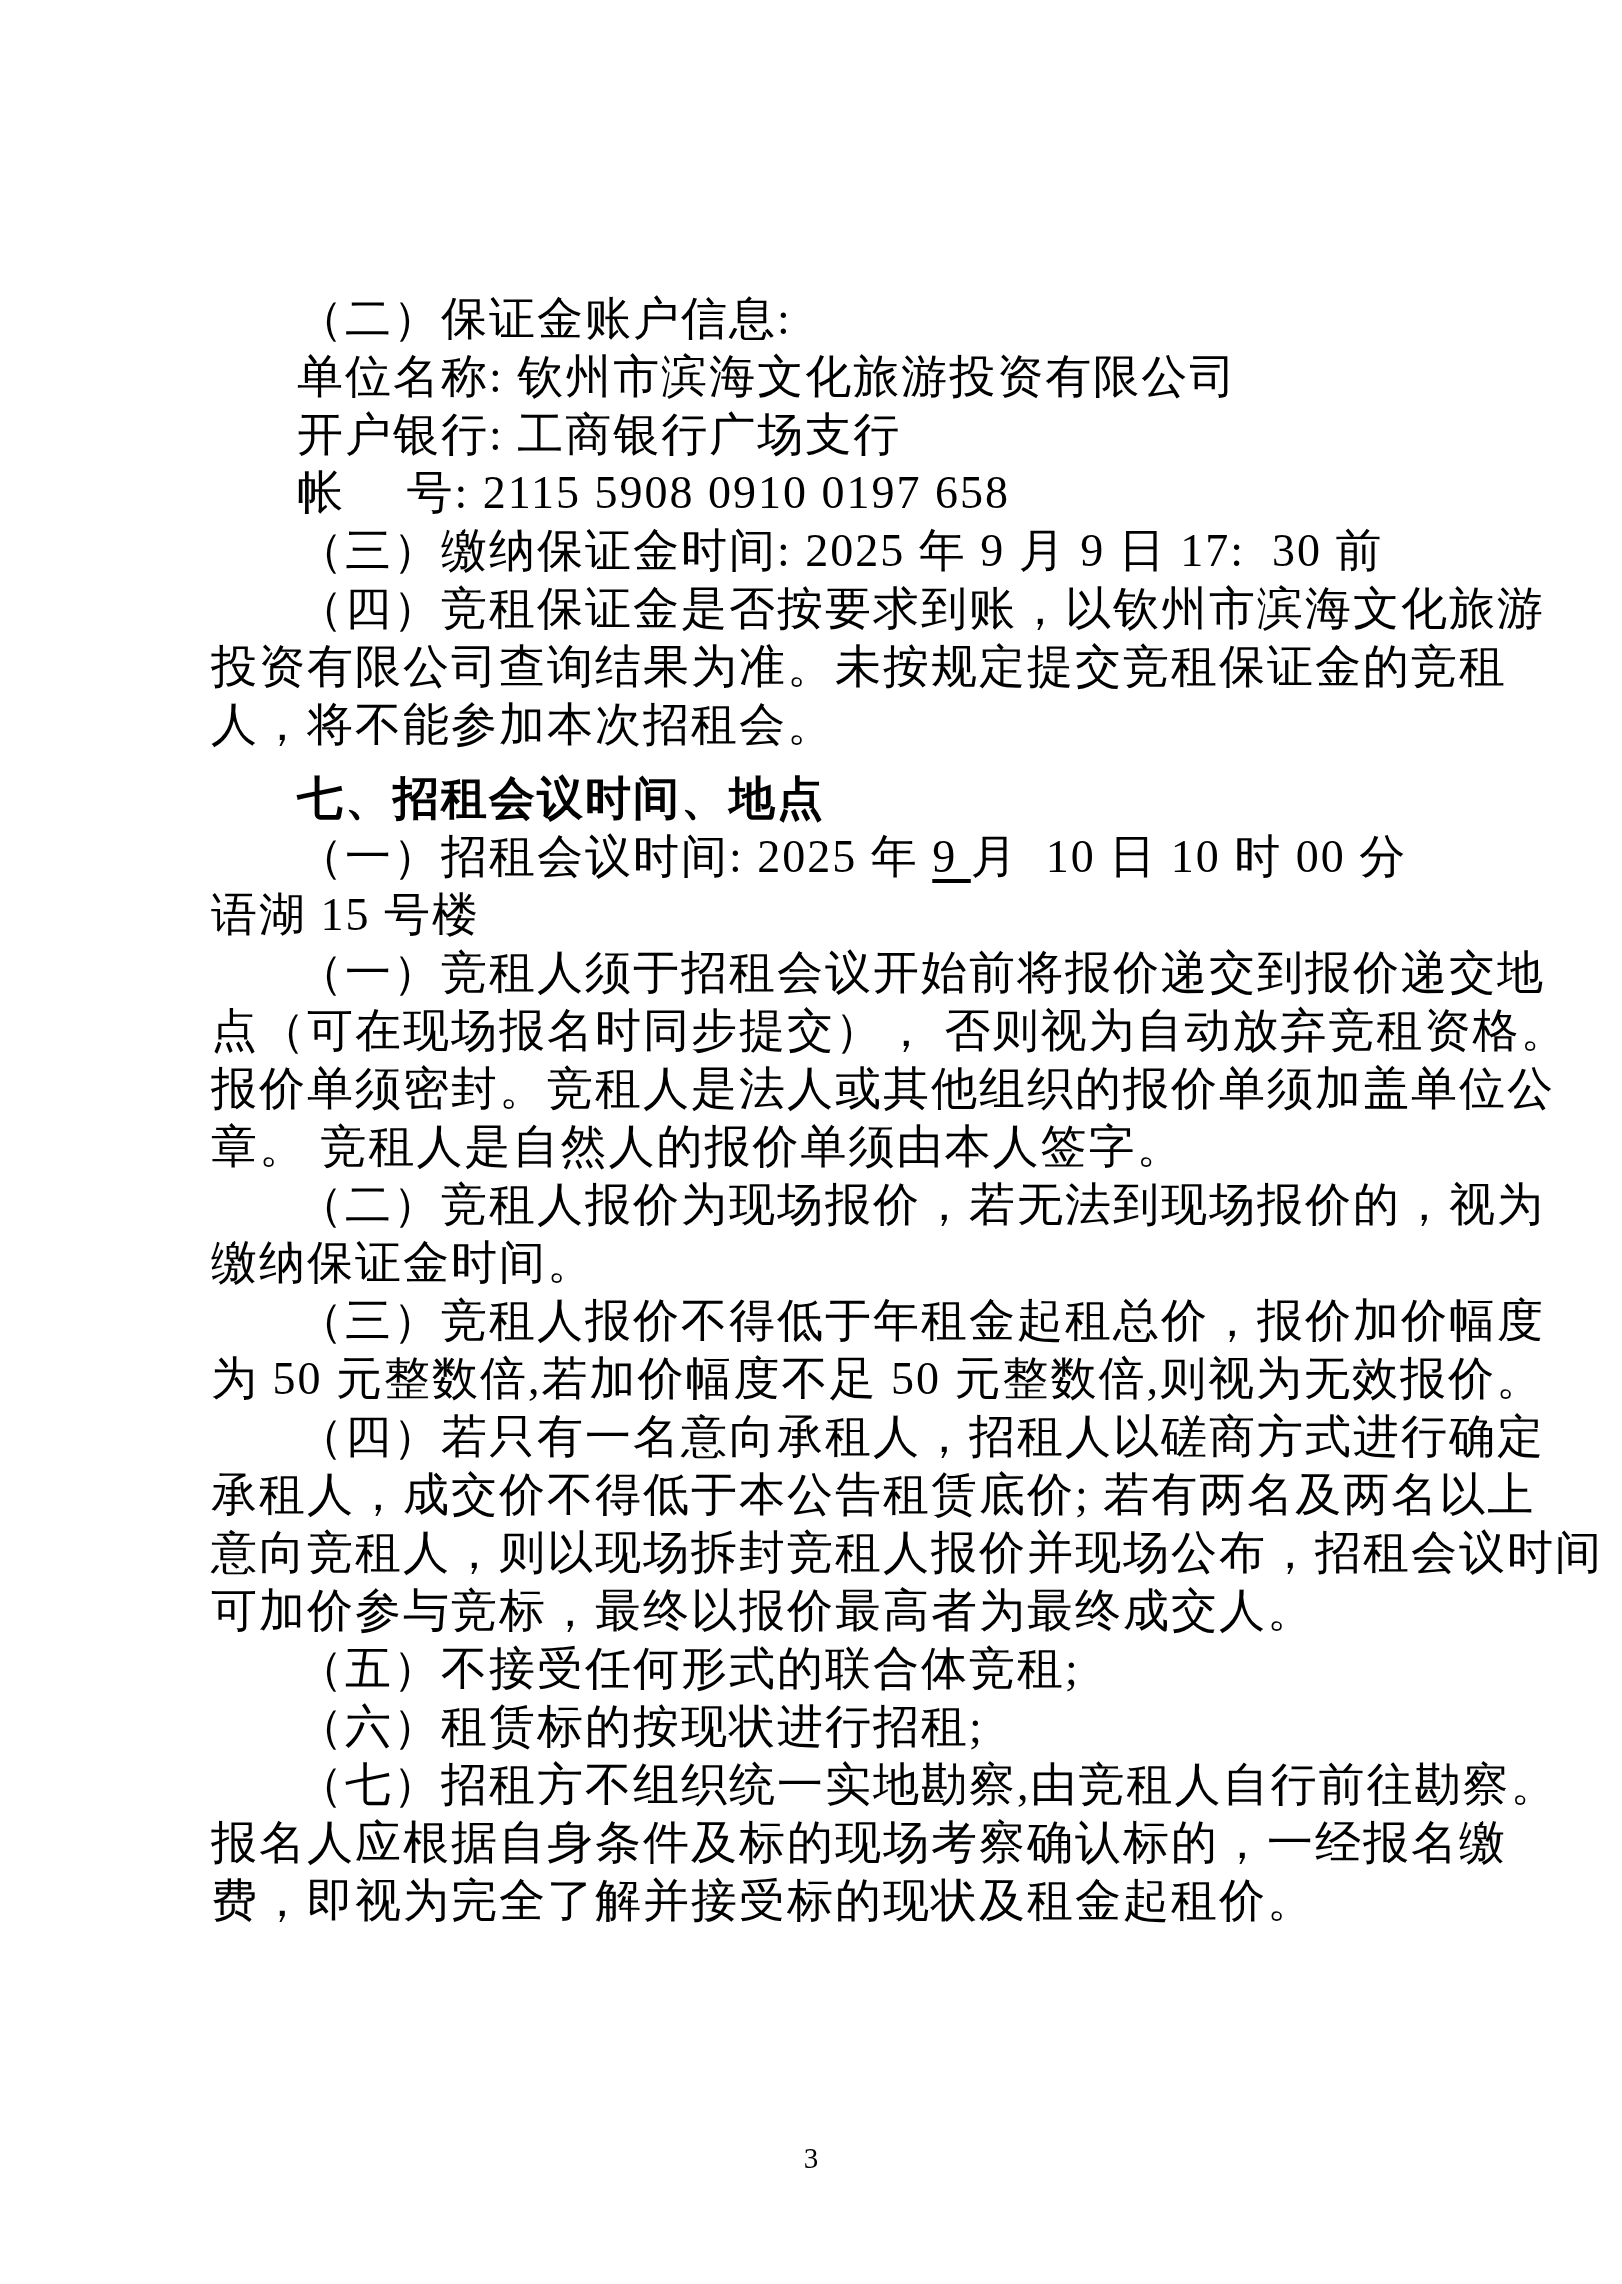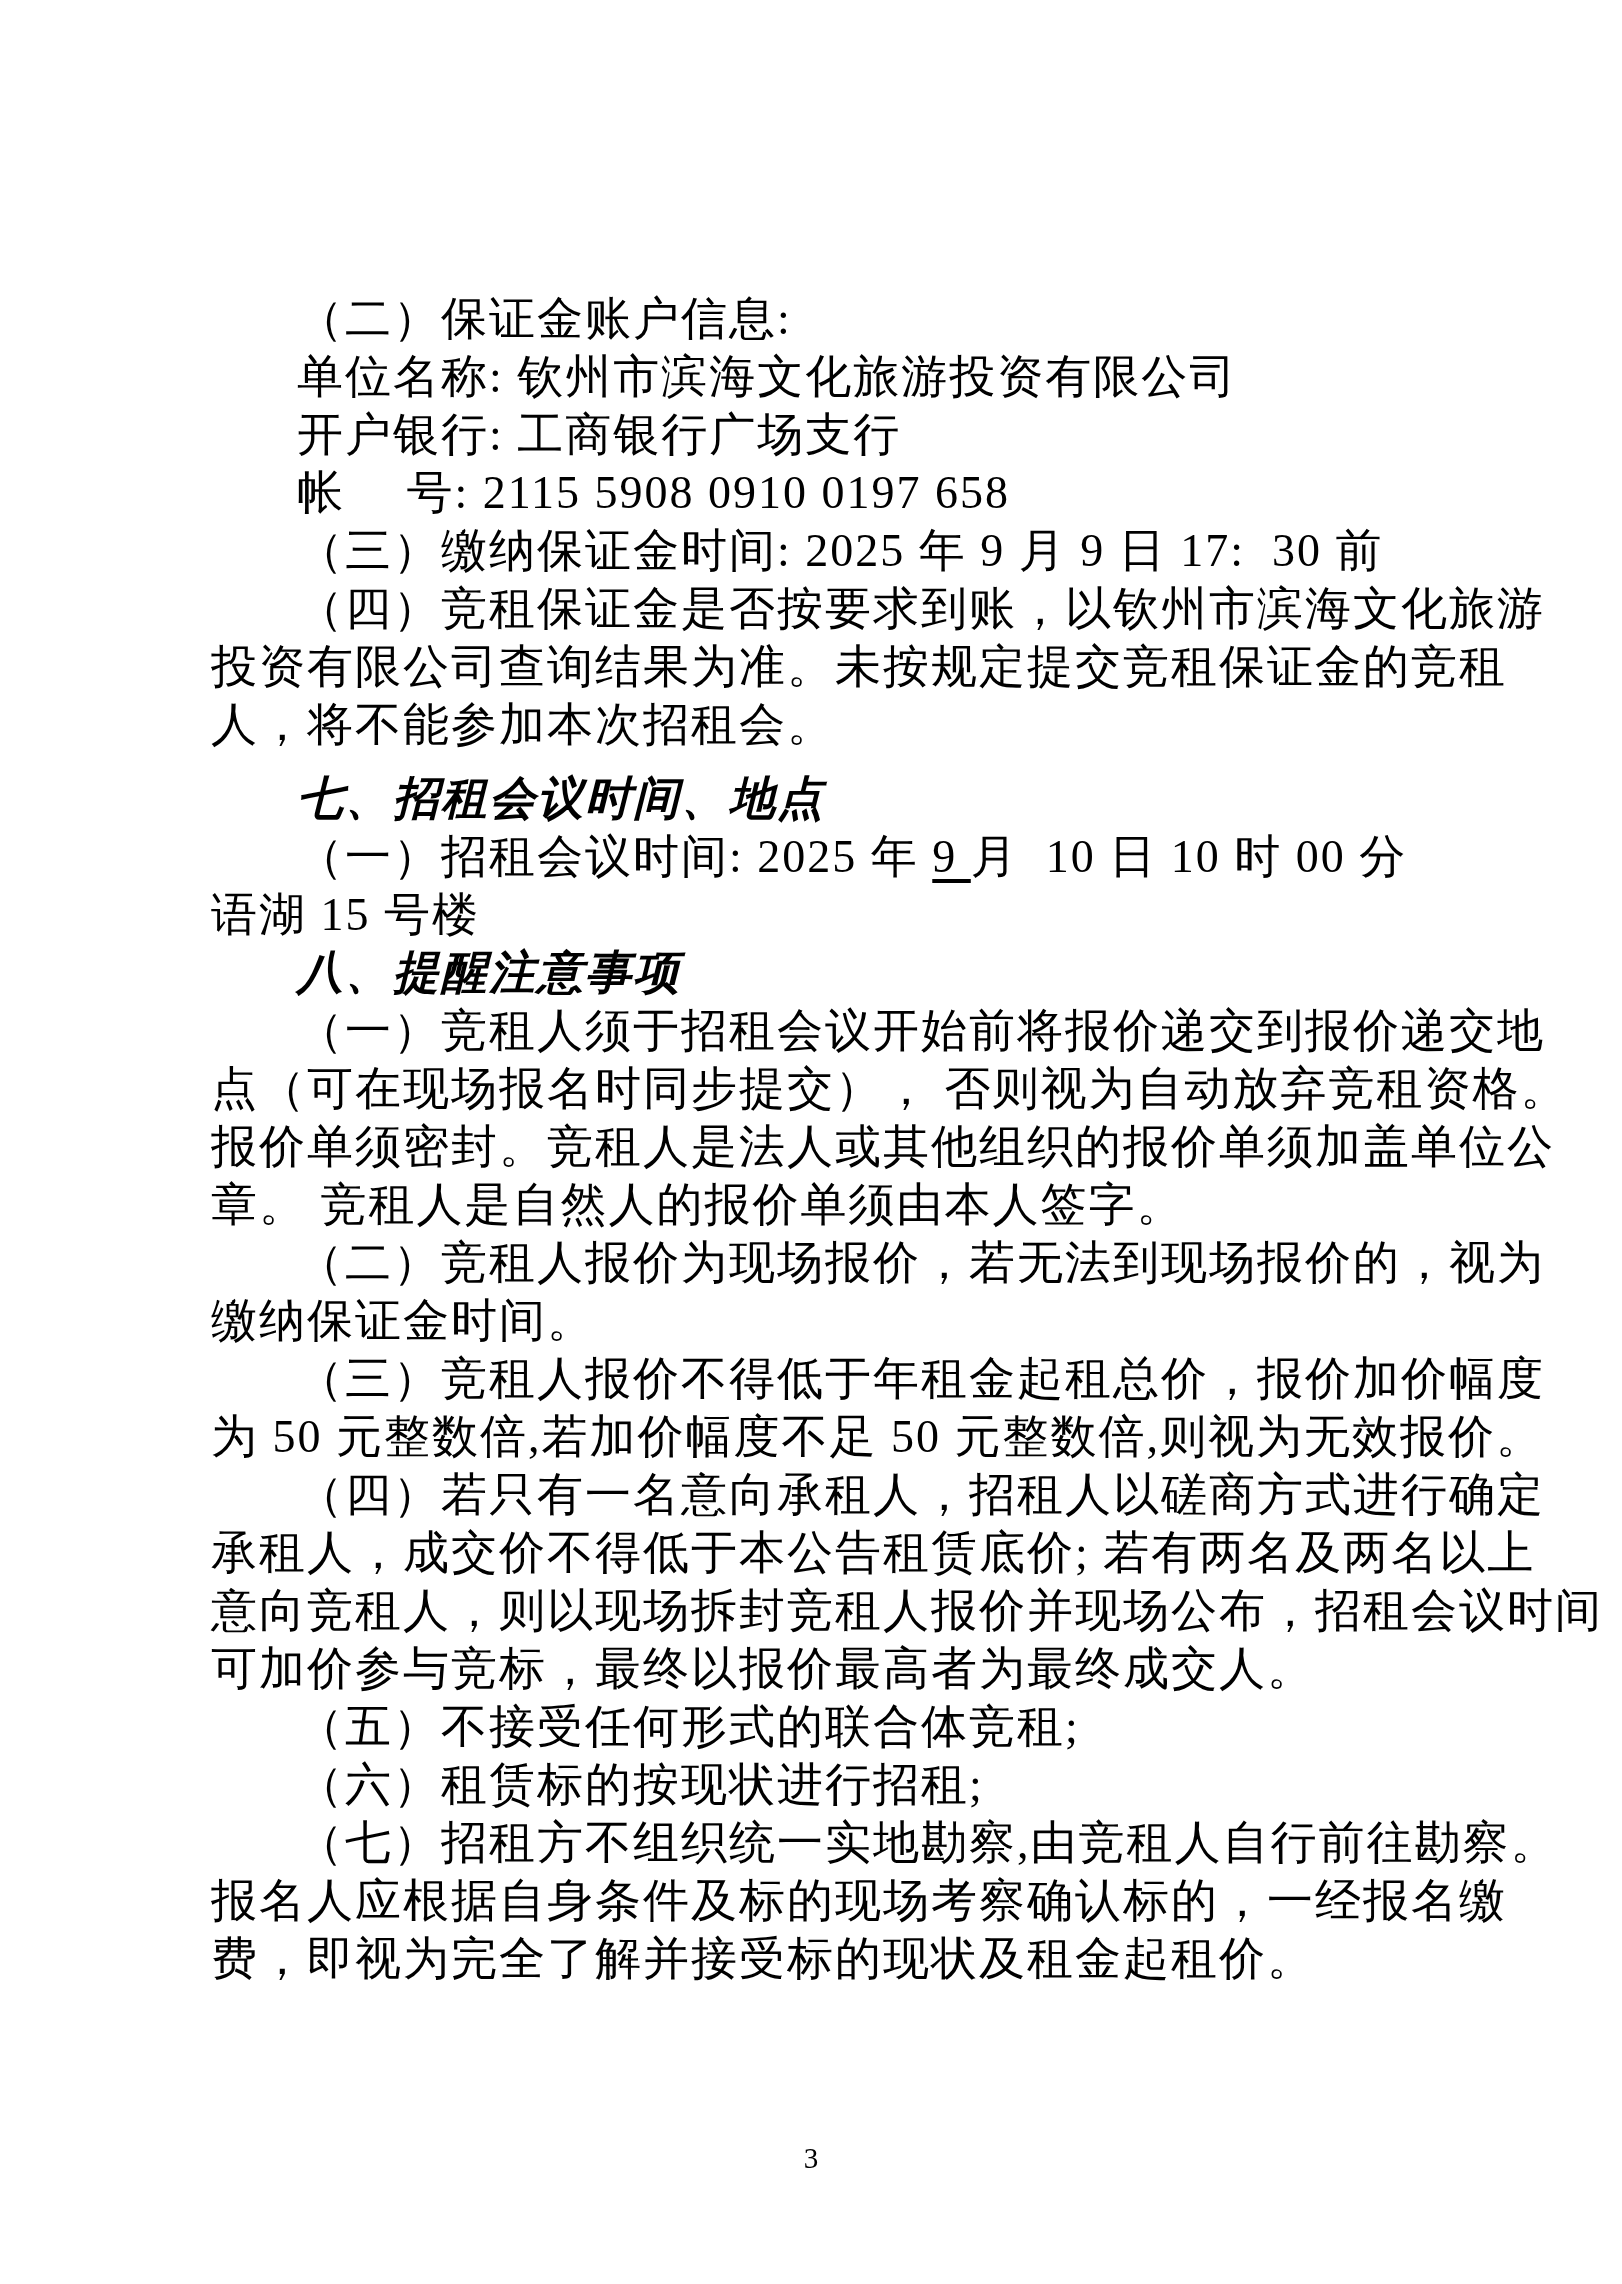--- a/index.html
+++ b/index.html
@@ -26,21 +26,20 @@
     letter-spacing: 2px;
   }
   .line {
     white-space: pre;
   }
   .line.indent {
     text-indent: 86px;
   }
   .line.bold {
     font-weight: bold;
-    font-style: italic;
   }
   .line.space-before {
     margin-top: 15.7px;
   }
   .u {
     text-decoration: underline;
     text-underline-offset: 6.9px;
   }
   .page-number {
     position: absolute;
@@ -63,21 +62,20 @@
       <div class="line indent"><span>单位名称: 钦州市滨海文化旅游投资有限公司</span></div>
       <div class="line indent"><span>开户银行: 工商银行广场支行</span></div>
       <div class="line indent"><span>帐　 号: 2115 5908 0910 0197 658</span></div>
       <div class="line indent"><span>（三）缴纳保证金时间: 2025 年 9 月 9 日 17:  30 前</span></div>
       <div class="line indent"><span>（四）竞租保证金是否按要求到账，以钦州市滨海文化旅游</span></div>
       <div class="line"><span>投资有限公司查询结果为准。未按规定提交竞租保证金的竞租</span></div>
       <div class="line"><span>人，将不能参加本次招租会。</span></div>
       <div class="line indent bold space-before"><span>七、招租会议时间、地点</span></div>
       <div class="line indent"><span>（一）招租会议时间: 2025 年 </span><span class="u">9 </span><span>月  10 日 10 时 00 分</span></div>
       <div class="line"><span>语湖 15 号楼</span></div>
-      <div class="line indent bold"><span>八、提醒注意事项</span></div>
       <div class="line indent"><span>（一）竞租人须于招租会议开始前将报价递交到报价递交地</span></div>
       <div class="line"><span>点（可在现场报名时同步提交）， 否则视为自动放弃竞租资格。</span></div>
       <div class="line"><span>报价单须密封。竞租人是法人或其他组织的报价单须加盖单位公</span></div>
       <div class="line"><span>章。 竞租人是自然人的报价单须由本人签字。</span></div>
       <div class="line indent"><span>（二）竞租人报价为现场报价，若无法到现场报价的，视为</span></div>
       <div class="line"><span>缴纳保证金时间。</span></div>
       <div class="line indent"><span>（三）竞租人报价不得低于年租金起租总价，报价加价幅度</span></div>
       <div class="line"><span>为 50 元整数倍,若加价幅度不足 50 元整数倍,则视为无效报价。</span></div>
       <div class="line indent"><span>（四）若只有一名意向承租人，招租人以磋商方式进行确定</span></div>
       <div class="line"><span>承租人，成交价不得低于本公告租赁底价; 若有两名及两名以上</span></div>

